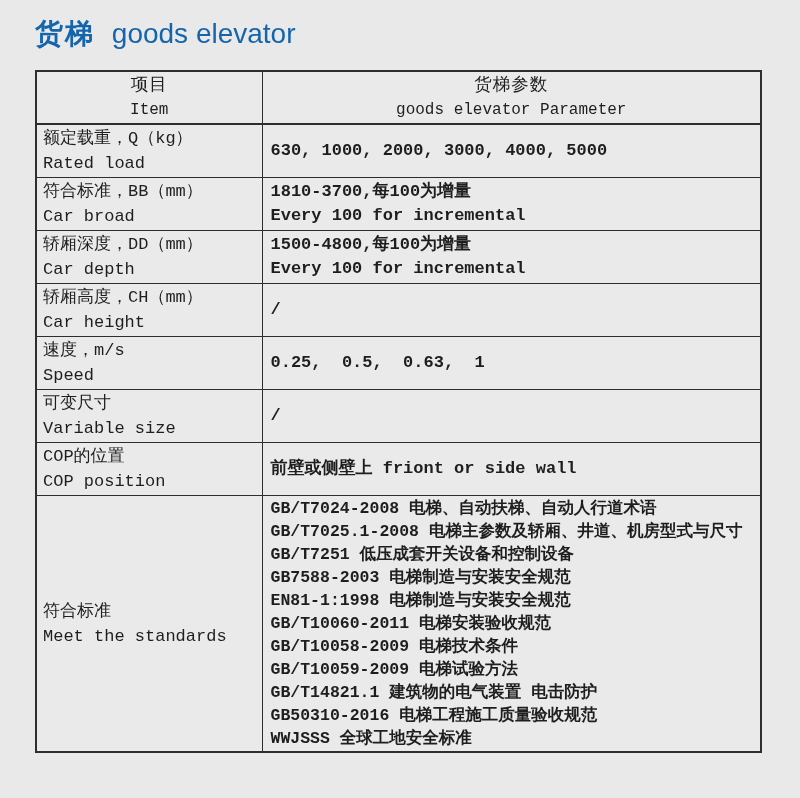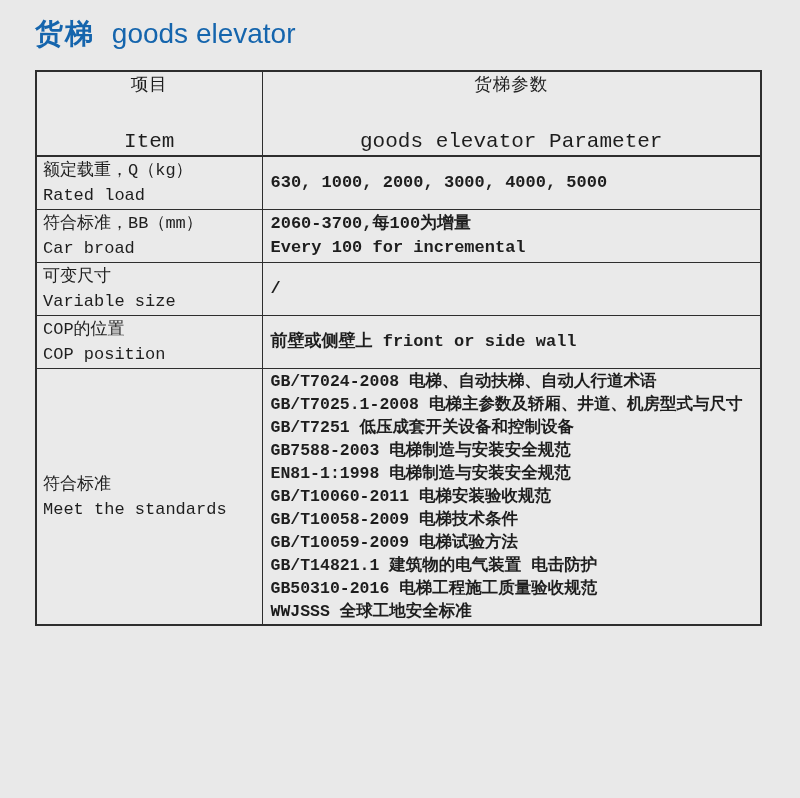--- a/index.html
+++ b/index.html
@@ -64,23 +64,22 @@
     border-bottom: 2px solid #2e2e2e;
     padding: 1px 2px;
   }
   .th-zh {
     font-weight: normal;
     font-size: 17.5px;
     line-height: 25px;
     letter-spacing: 1px;
   }
   .th-en {
-    font-size: 21px;
+    font-size: 16px;
     line-height: 24px;
-    margin-top: 32px;
   }
   tbody tr.r { height: 51px; }
   tbody tr.r-std { height: 255px; }
   .item-cell div {
     text-align: left;
     line-height: 25px;
     white-space: pre-wrap;
   }
   .value-cell {
     padding-left: 8px;
@@ -132,22 +131,50 @@
         <td class="value-cell">
           <div>630, 1000, 2000, 3000, 4000, 5000</div>
         </td>
       </tr>
       <tr class="r">
         <td class="item-cell">
           <div>符合标准，BB（mm）</div>
           <div>Car broad</div>
         </td>
         <td class="value-cell">
-          <div>2060-3700,每100为增量</div>
+          <div>1810-3700,每100为增量</div>
           <div>Every 100 for incremental</div>
+        </td>
+      </tr>
+      <tr class="r">
+        <td class="item-cell">
+          <div>轿厢深度，DD（mm）</div>
+          <div>Car depth</div>
+        </td>
+        <td class="value-cell">
+          <div>1500-4800,每100为增量</div>
+          <div>Every 100 for incremental</div>
+        </td>
+      </tr>
+      <tr class="r">
+        <td class="item-cell">
+          <div>轿厢高度，CH（mm）</div>
+          <div>Car height</div>
+        </td>
+        <td class="value-cell">
+          <div>/</div>
+        </td>
+      </tr>
+      <tr class="r">
+        <td class="item-cell">
+          <div>速度，m/s</div>
+          <div>Speed</div>
+        </td>
+        <td class="value-cell">
+          <div>0.25,  0.5,  0.63,  1</div>
         </td>
       </tr>
       <tr class="r">
         <td class="item-cell">
           <div>可变尺寸</div>
           <div>Variable size</div>
         </td>
         <td class="value-cell">
           <div>/</div>
         </td>

